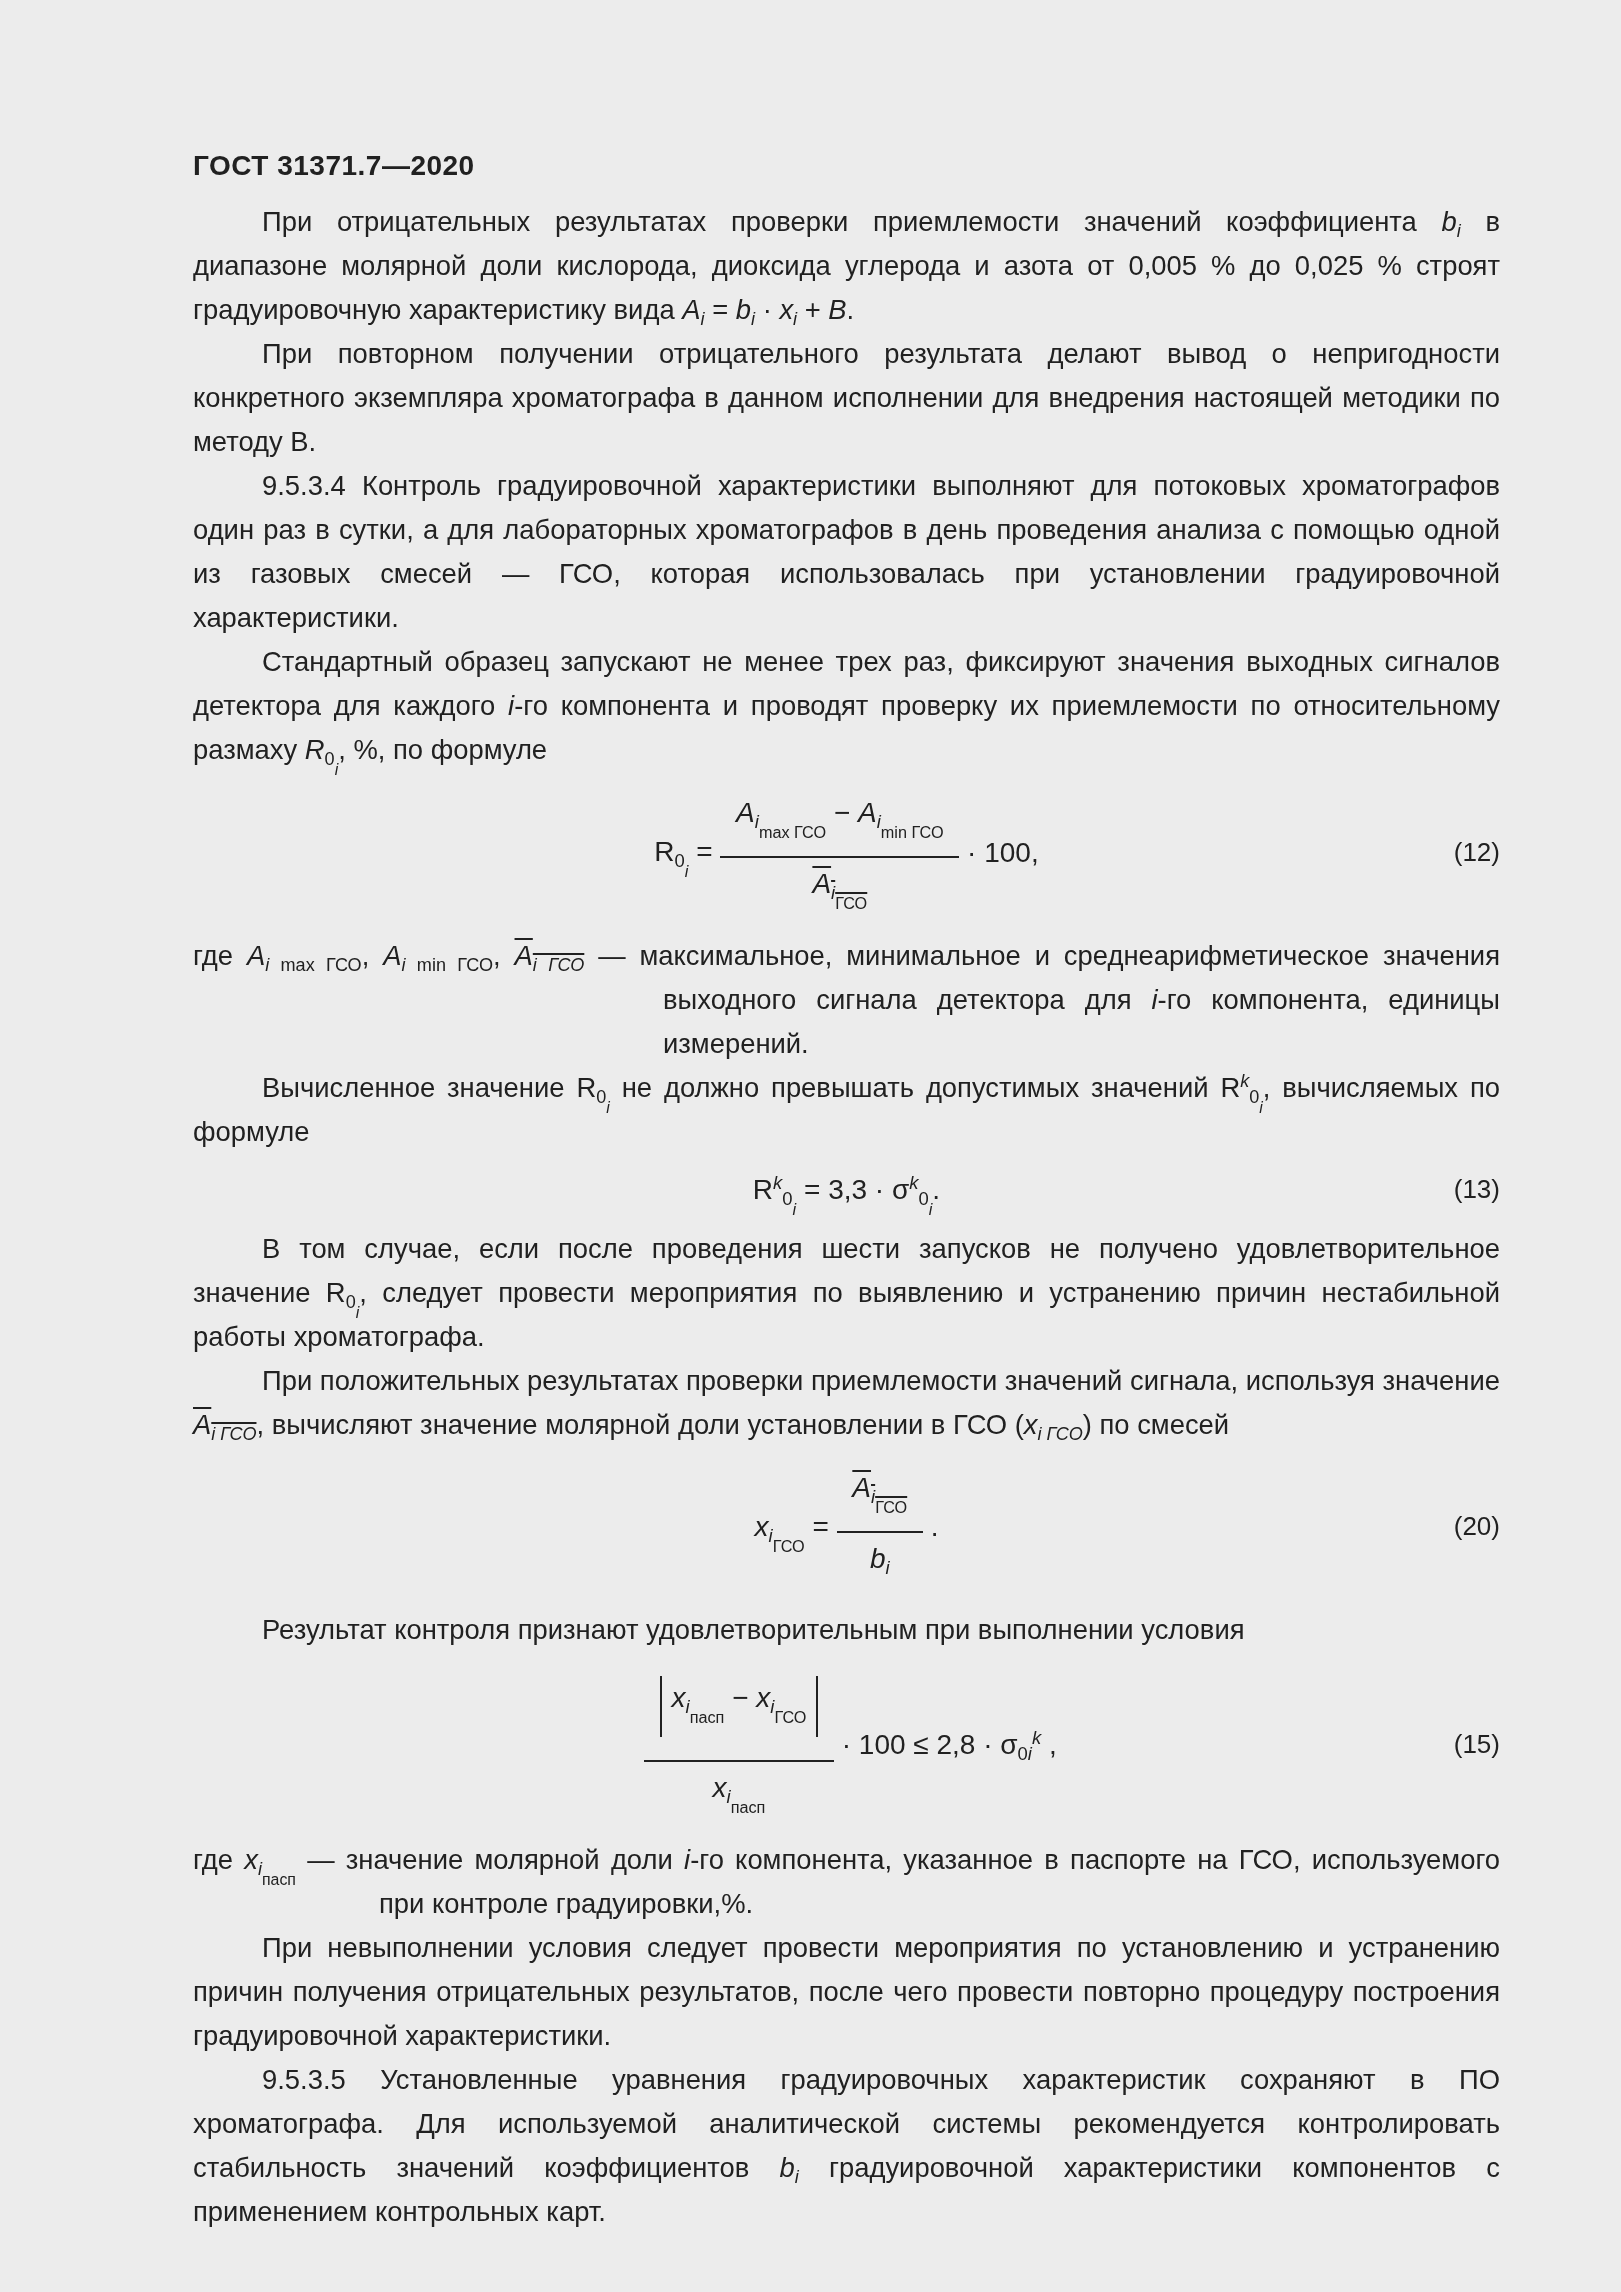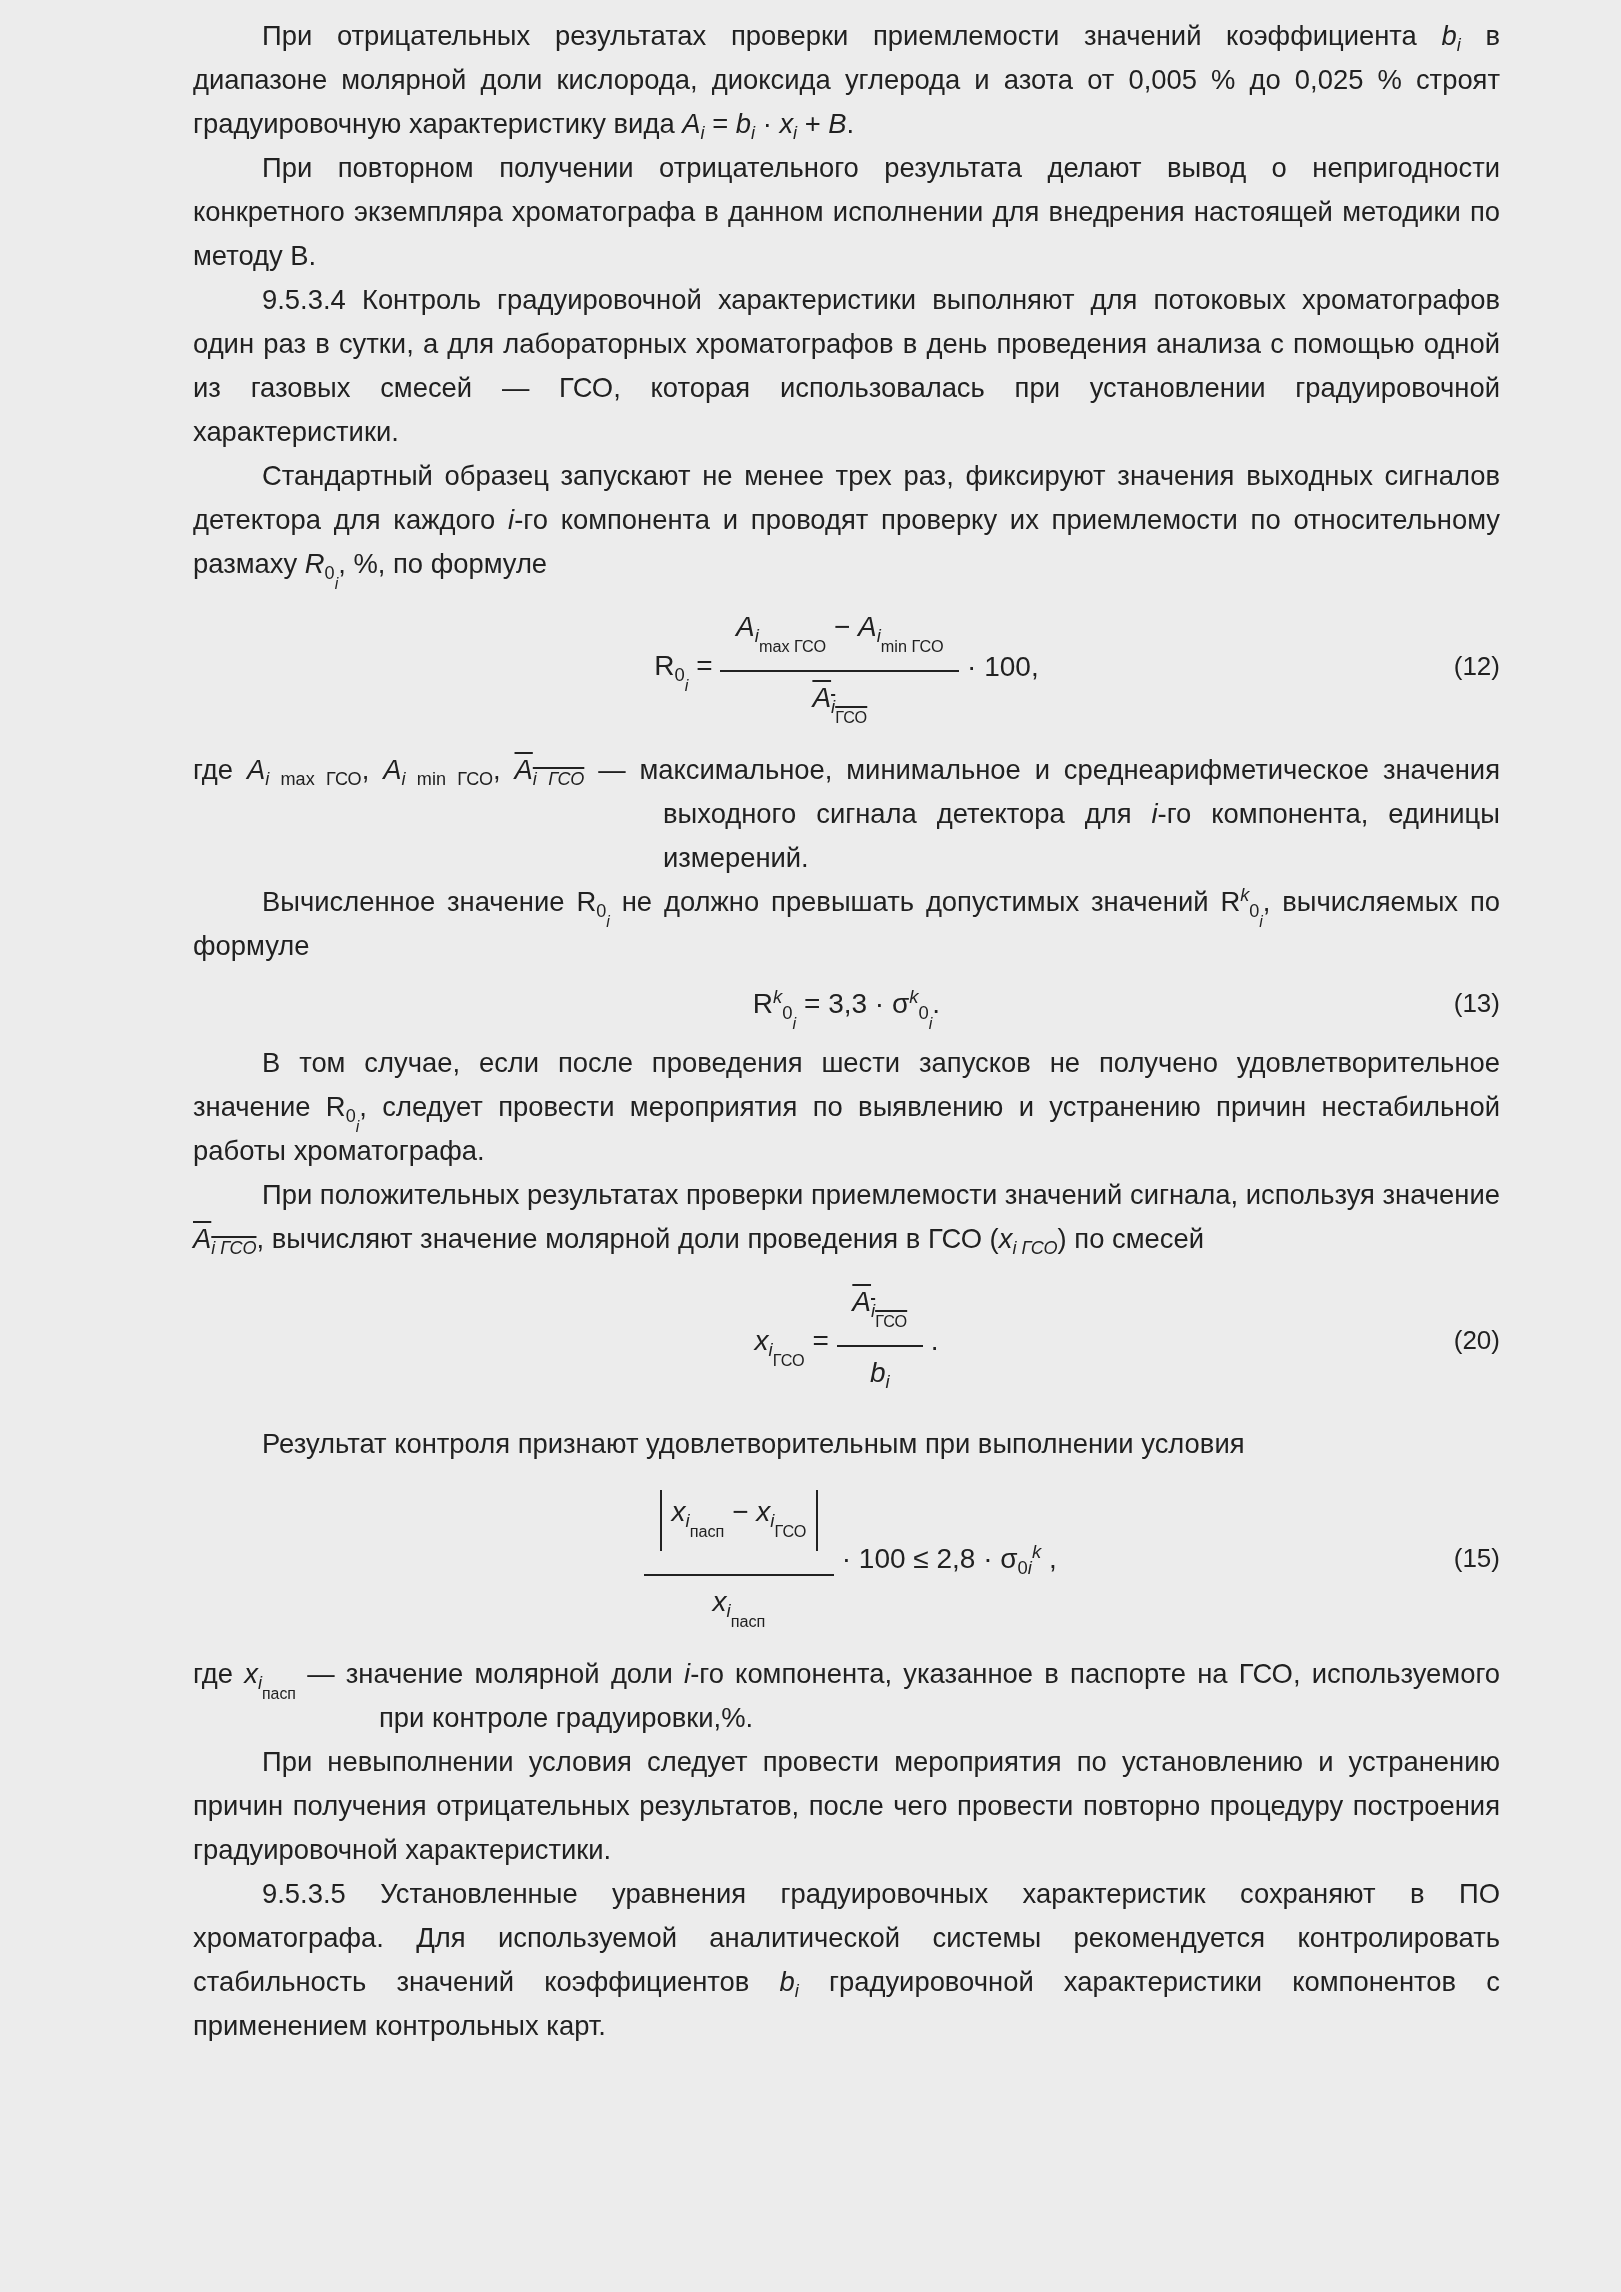--- a/index.html
+++ b/index.html
@@ -80,20 +80,21 @@
   .r-ssi{font-style:italic;}
   .r-p,.r-pi{font-size:66%;vertical-align:0.55em;line-height:0;}
   .r-pi{font-style:italic;}
   .r-a{text-decoration:overline;text-decoration-thickness:2px;}
 </style>
 </head>
 <body>
 
 <div class="content">
 
+  <div class="doc-header">ГОСТ 31371.7—2020</div>
 
   <p class="body indent first"><span class="r-n">При отрицательных результатах проверки приемлемости значений коэффициента </span><span class="r-i">b</span><span class="r-si">i</span><span class="r-n"> в диапазоне молярной доли кислорода, диоксида углерода и азота от 0,005 % до 0,025 % строят градуировочную характеристику вида </span><span class="r-i">A</span><span class="r-si">i</span><span class="r-n"> = </span><span class="r-i">b</span><span class="r-si">i</span><span class="r-n"> · </span><span class="r-i">x</span><span class="r-si">i</span><span class="r-n"> + </span><span class="r-i">B</span><span class="r-n">.</span></p>
   <p class="body indent"><span class="r-n">При повторном получении отрицательного результата делают вывод о непригодности конкретного экземпляра хроматографа в данном исполнении для внедрения настоящей методики по методу В.</span></p>
   <p class="body indent"><span class="r-n">9.5.3.4 Контроль градуировочной характеристики выполняют для потоковых хроматографов один раз в сутки, а для лабораторных хроматографов в день проведения анализа с помощью одной из газовых смесей — ГСО, которая использовалась при установлении градуировочной характеристики.</span></p>
   <p class="body indent"><span class="r-n">Стандартный образец запускают не менее трех раз, фиксируют значения выходных сигналов детектора для каждого </span><span class="r-i">i</span><span class="r-n">-го компонента и проводят проверку их приемлемости по относительному размаху </span><span class="r-i">R</span><span class="r-s">0</span><span class="r-ssi">i</span><span class="r-n">, %, по формуле</span></p>
 
   <div class="formula">
     <span><span class="r-n">R</span><span class="r-s">0</span><span class="r-ssi">i</span><span class="r-n"> = </span></span>
     <span class="frac">
       <span class="num"><span class="r-i">A</span><span class="r-si">i</span><span class="r-ss">max ГСО</span><span class="r-n"> − </span><span class="r-i">A</span><span class="r-si">i</span><span class="r-ss">min ГСО</span></span>
@@ -105,21 +106,21 @@
 
   <p class="body hang"><span class="r-n">где </span><span class="r-i">A</span><span class="r-si">i </span><span class="r-s">max ГСО</span><span class="r-n">, </span><span class="r-i">A</span><span class="r-si">i </span><span class="r-s">min ГСО</span><span class="r-n">, </span><span class="r-a"><span class="r-i">A</span><span class="r-si">i ГСО</span></span><span class="r-n"> — максимальное, минимальное и среднеарифметическое значения выходного сигнала детектора для </span><span class="r-i">i</span><span class="r-n">-го компонента, единицы измерений.</span></p>
   <p class="body indent"><span class="r-n">Вычисленное значение R</span><span class="r-s">0</span><span class="r-ssi">i</span><span class="r-n"> не должно превышать допустимых значений R</span><span class="r-pi">k</span><span class="r-s">0</span><span class="r-ssi">i</span><span class="r-n">, вычисляемых по формуле</span></p>
 
   <div class="formula">
     <span><span class="r-n">R</span><span class="r-pi">k</span><span class="r-s">0</span><span class="r-ssi">i</span><span class="r-n"> = 3,3 · σ</span><span class="r-pi">k</span><span class="r-s">0</span><span class="r-ssi">i</span><span class="r-n">.</span></span>
     <span class="eqnum">(13)</span>
   </div>
 
   <p class="body indent"><span class="r-n">В том случае, если после проведения шести запусков не получено удовлетворительное значение R</span><span class="r-s">0</span><span class="r-ssi">i</span><span class="r-n">, следует провести мероприятия по выявлению и устранению причин нестабильной работы хроматографа.</span></p>
-  <p class="body indent"><span class="r-n">При положительных результатах проверки приемлемости значений сигнала, используя значение </span><span class="r-a"><span class="r-i">A</span><span class="r-si">i ГСО</span></span><span class="r-n">, вычисляют значение молярной доли проведения в ГСО (</span><span class="r-i">x</span><span class="r-si">i ГСО</span><span class="r-n">) по смесей</span></p>
+  <p class="body indent"><span class="r-n">При положительных результатах проверки приемлемости значений сигнала, используя значение </span><span class="r-a"><span class="r-i">A</span><span class="r-si">i ГСО</span></span><span class="r-n">, вычисляют значение молярной доли установлении в ГСО (</span><span class="r-i">x</span><span class="r-si">i ГСО</span><span class="r-n">) по смесей</span></p>
 
   <div class="formula">
     <span><span class="r-i">x</span><span class="r-si">i</span><span class="r-ss">ГСО</span><span class="r-n"> = </span></span>
     <span class="frac">
       <span class="num"><span class="r-a"><span class="r-i">A</span><span class="r-si">i</span><span class="r-ss">ГСО</span></span></span>
       <span class="den"><span class="r-i">b</span><span class="r-si">i</span></span>
     </span>
     <span><span class="r-n">.</span></span>
     <span class="eqnum">(20)</span>
   </div>

